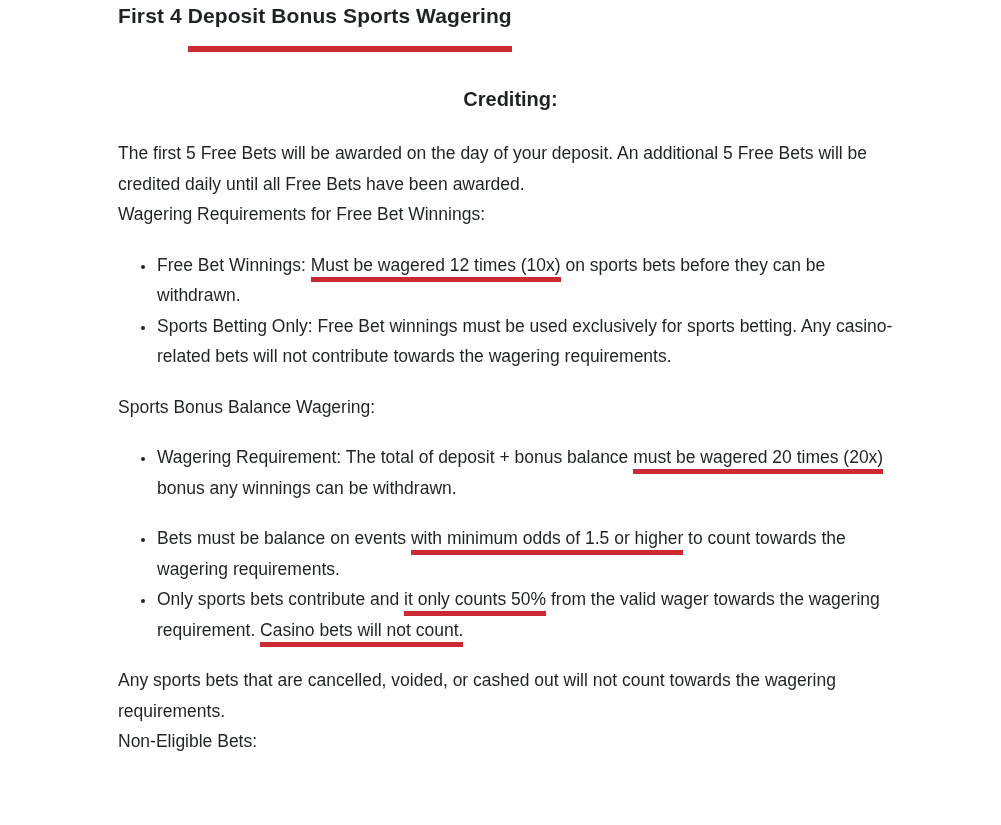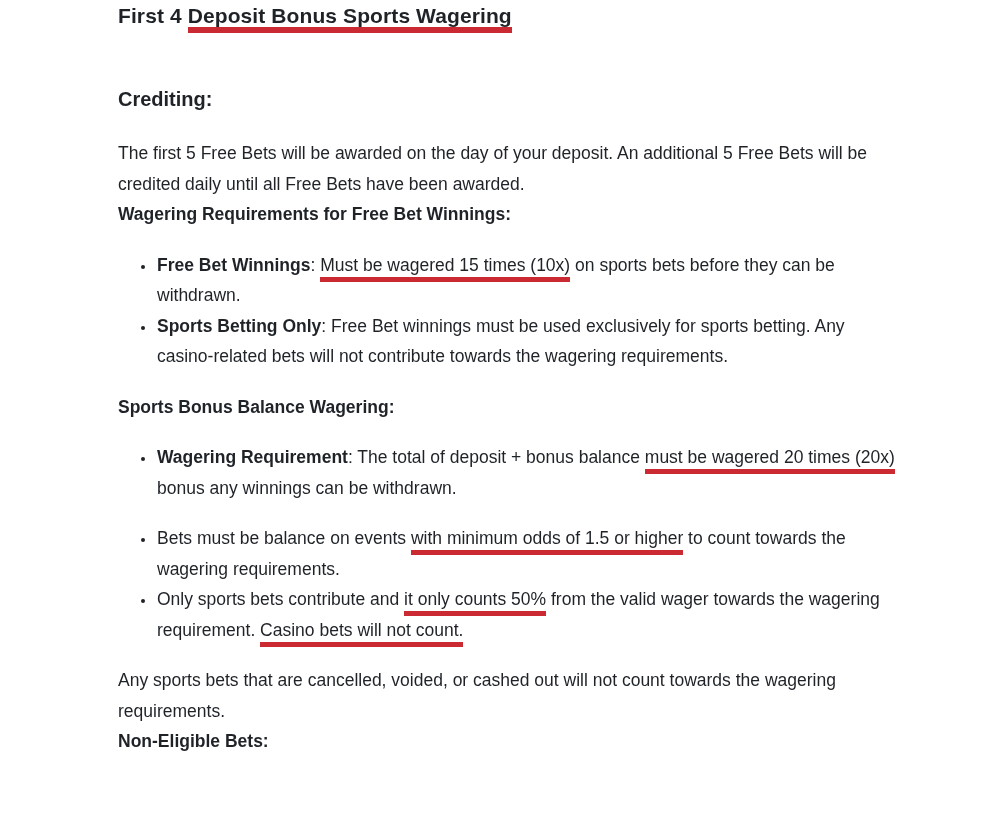--- a/index.html
+++ b/index.html
@@ -28,59 +28,60 @@
     line-height: 1.35;
     margin: 0 0 56px 0;
     letter-spacing: 0.1px;
   }
   
   .b-section {
     font-size: 20px;
     font-weight: 700;
     line-height: 1.3;
     margin: 0 0 26px 0;
+    text-align: center;
   }
   
   .b-p {
     font-size: 17.5px;
     line-height: 30.5px;
     margin: 0;
   }
-  .b-p strong, .b-list strong { font-weight: 700; }
+  .b-p strong, .b-list strong { font-weight: 400; }
   
   ul.b-list {
     font-size: 17.5px;
     line-height: 30.5px;
     margin: 20px 0;
     padding-left: 38px;
   }
   ul.b-list li { margin: 0; padding-left: 1px; }
   ul.b-list li::marker { font-size: 0.82em; }
   
   .rl {
     border-bottom: 5px solid var(--red);
     padding-bottom: 2px;
   }
   .b-title .rl {
     border-bottom-width: 6px;
-    padding-bottom: 0;
+    padding-bottom: 19px;
     text-align: right;
   }
 </style>
 </head>
 <body>
 
 <main class="page">
   <div id="doc-root">
       <h1 class="b-title"><span>First 4 </span><span class="rl">Deposit Bonus Sports Wagering</span></h1>
       <h2 class="b-section">Crediting:</h2>
       <p class="b-p"><span>The first 5 Free Bets will be awarded on the day of your deposit. An additional 5 Free Bets will be credited daily until all Free Bets have been awarded.</span></p>
       <p class="b-p"><strong>Wagering Requirements for Free Bet Winnings:</strong></p>
       <ul class="b-list">
-        <li><strong>Free Bet Winnings</strong><span>: </span><span class="rl">Must be wagered 15 times (10x)</span><span> on sports bets before they can be withdrawn.</span></li>
+        <li><strong>Free Bet Winnings</strong><span>: </span><span class="rl">Must be wagered 12 times (10x)</span><span> on sports bets before they can be withdrawn.</span></li>
         <li><strong>Sports Betting Only</strong><span>: Free Bet winnings must be used exclusively for sports betting. Any casino-related bets will not contribute towards the wagering requirements.</span></li>
       </ul>
       <p class="b-p"><strong>Sports Bonus Balance Wagering:</strong></p>
       <ul class="b-list">
         <li><strong>Wagering Requirement</strong><span>: The total of deposit + bonus balance </span><span class="rl">must be wagered 20 times (20x)</span><span> bonus any winnings can be withdrawn.</span></li>
       </ul>
       <ul class="b-list">
         <li><span>Bets must be balance on events </span><span class="rl">with minimum odds of 1.5 or higher</span><span> to count towards the wagering requirements.</span></li>
         <li><span>Only sports bets contribute and </span><span class="rl">it only counts 50%</span><span> from the valid wager towards the wagering requirement. </span><span class="rl">Casino bets will not count.</span></li>
       </ul>

